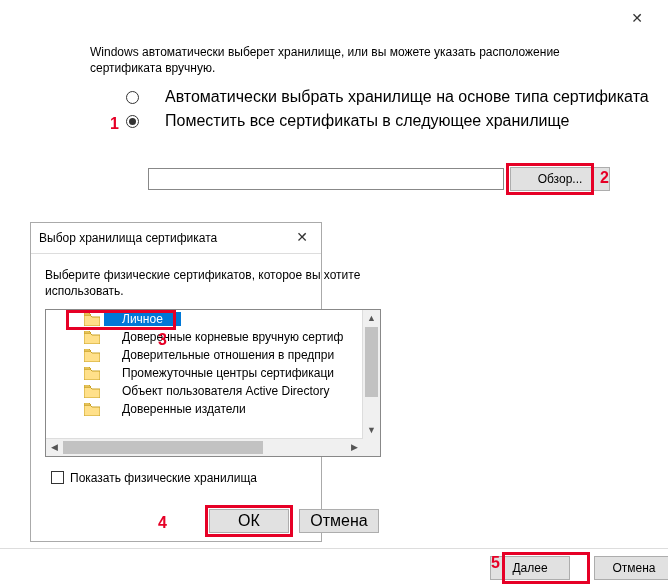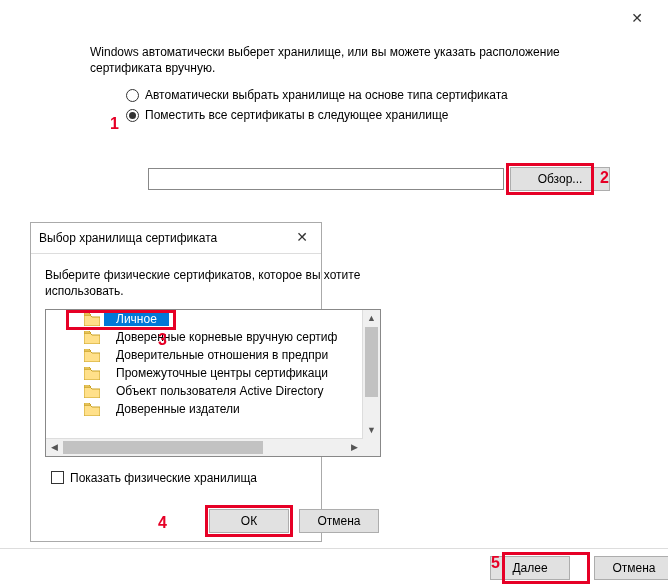--- a/index.html
+++ b/index.html
@@ -40,21 +40,22 @@
   }
   .options {
     position: absolute;
     left: 126px;
     top: 88px;
   }
   .option-row {
     display: flex;
     align-items: center;
     margin-bottom: 6px;
-    font-size: 12px;
+    font-size: 16px;
+    gap: 20px;
   }
   .radio {
     width: 13px; height: 13px;
     border-radius: 50%;
     border: 1px solid #333;
     margin-right: 6px;
     box-sizing: border-box;
     display: inline-flex;
     align-items: center;
     justify-content: center;
@@ -185,21 +186,21 @@
     color: #888;
     text-align: center;
     flex: none;
   }
   .tree-item .folder {
     width: 16px; height: 13px;
     margin-right: 4px;
     flex: none;
   }
   .tree-item .label {
-    padding: 0 12px;
+    padding: 0 18px;
   }
   .tree-item.selected .label {
     background: #0078d7;
     color: #fff;
   }
   .sel-highlight {
     position: absolute;
     left: 20px;
     top: 0px;
     width: 110px;
@@ -245,21 +246,21 @@
   .dlg-btn {
     position: absolute;
     top: 286px;
     width: 80px;
     height: 24px;
     background: #e1e1e1;
     border: 1px solid #adadad;
     box-sizing: border-box;
     text-align: center;
     line-height: 22px;
-    font-size: 12px;
+    font-size: 16px;
   }
   .dlg-ok { left: 178px; }
   .dlg-cancel { left: 268px; }
   .ok-highlight {
     position: absolute;
     left: 174px;
     top: 282px;
     width: 88px;
     height: 32px;
     border: 3px solid #e60026;

